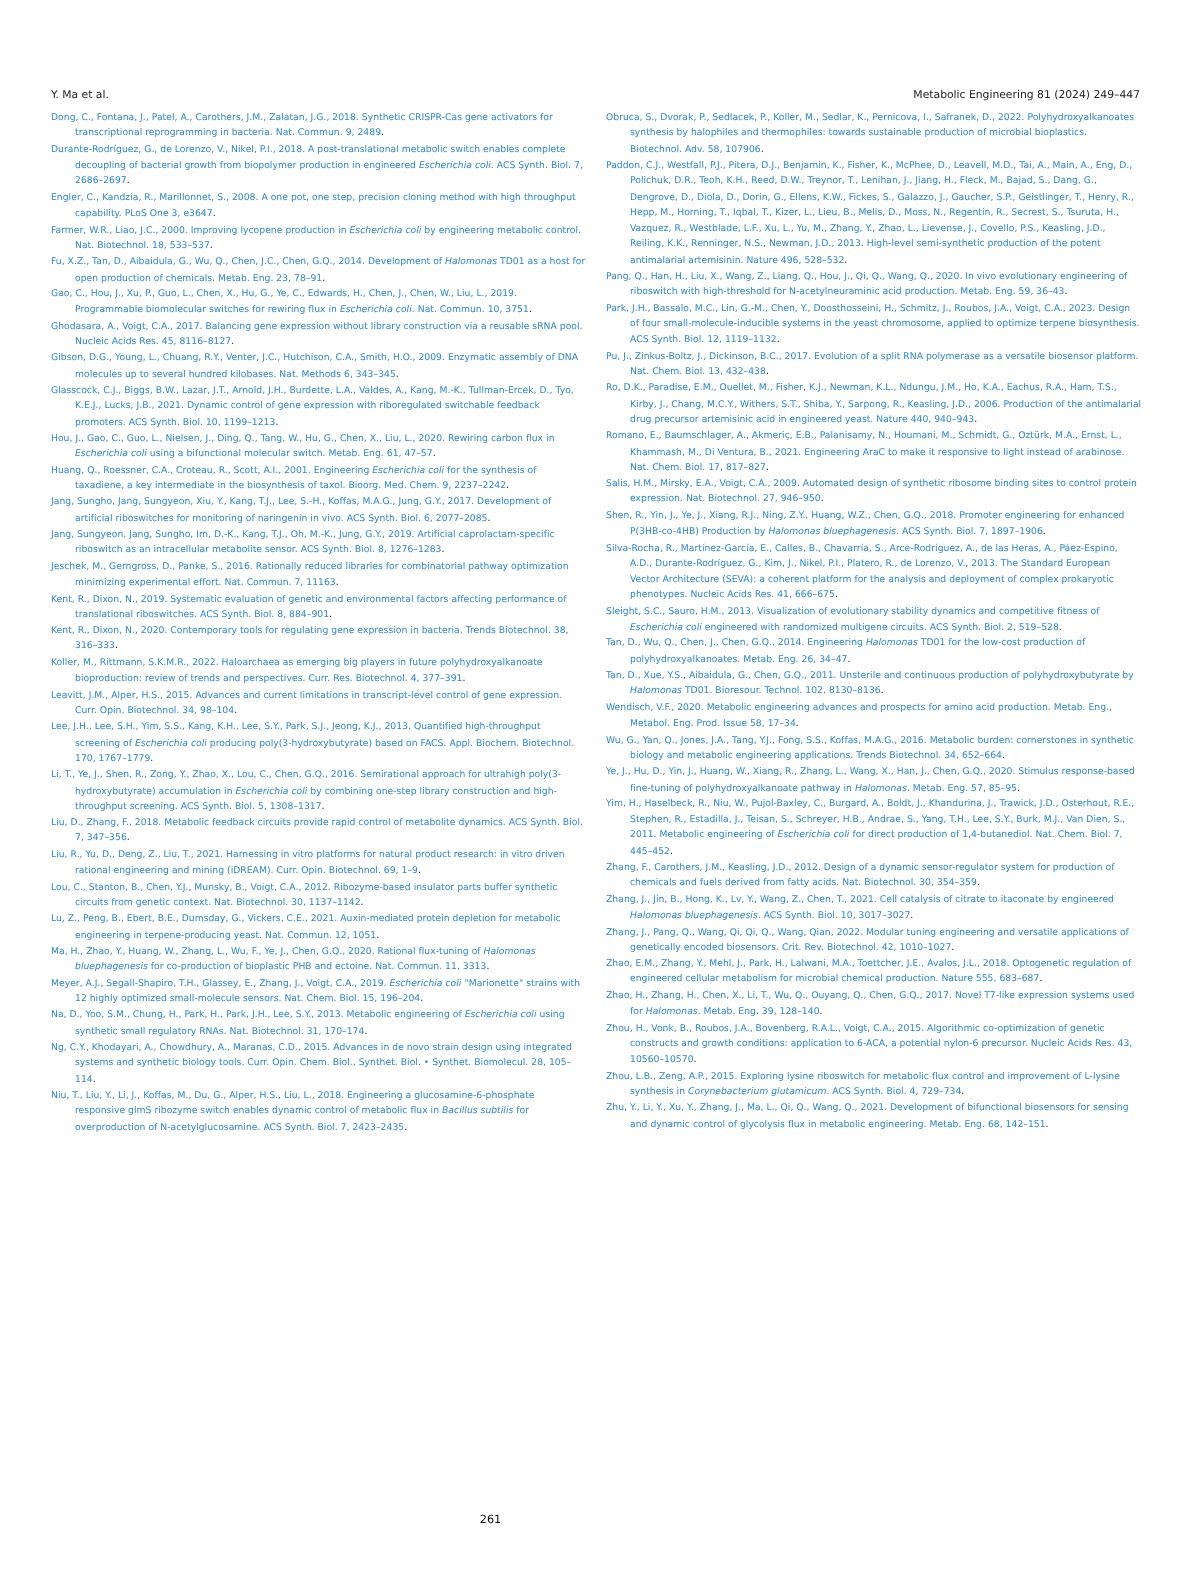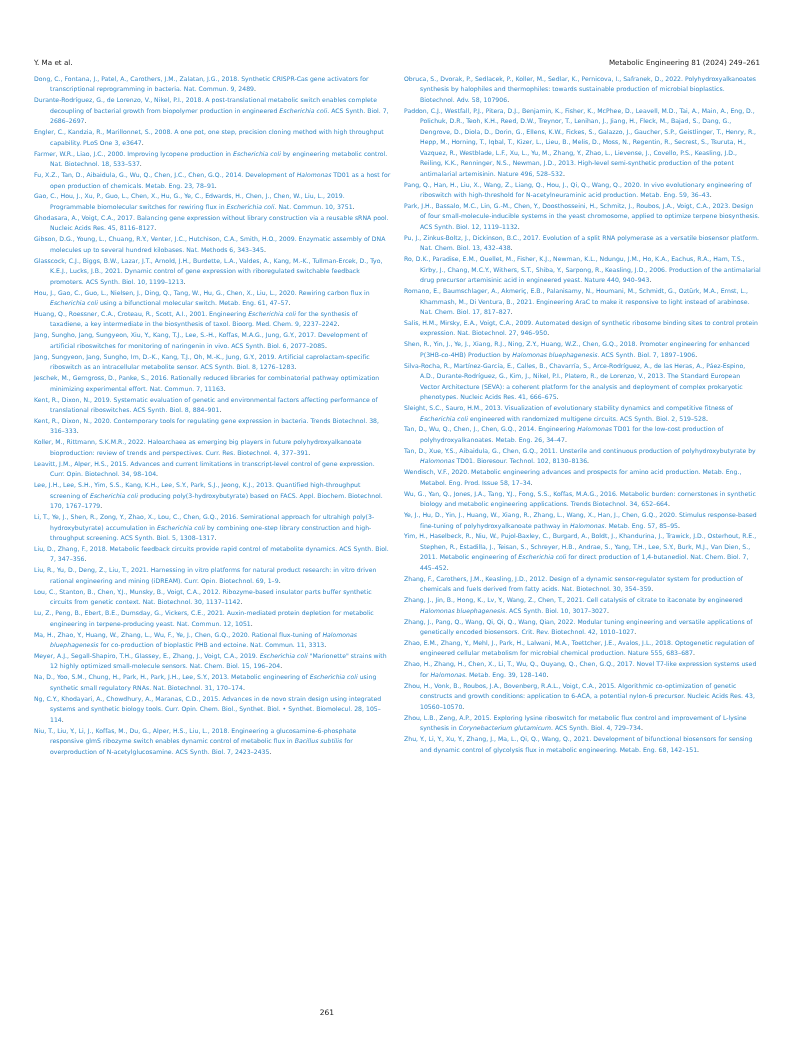--- a/index.html
+++ b/index.html
@@ -17,21 +17,21 @@
     .ref .period { color: #111; }
     .ref i { font-style: italic; }
     .page-number { position: absolute; top: 1008px; left: 0; width: 654px; text-align: center;
                    font-size: 7.5px; color: #111; }
   </style>
 </head>
 <body>
 
 <div class="running-head">
   <span class="left">Y. Ma et al.</span>
-  <span class="right">Metabolic Engineering 81 (2024) 249–261</span>
+  <span class="right">Metabolic Engineering 81 (2024) 249–447</span>
 </div>
 
 <div class="col left" id="col-left">
     <p class="ref"><span>Dong, C., Fontana, J., Patel, A., Carothers, J.M., Zalatan, J.G., 2018. Synthetic CRISPR-Cas gene activators for transcriptional reprogramming in bacteria. Nat. Commun. 9, 2489</span><span class="period">.</span></p>
     <p class="ref"><span>Durante-Rodríguez, G., de Lorenzo, V., Nikel, P.I., 2018. A post-translational metabolic switch enables complete decoupling of bacterial growth from biopolymer production in engineered </span><i>Escherichia coli</i><span>. ACS Synth. Biol. 7, 2686–2697</span><span class="period">.</span></p>
     <p class="ref"><span>Engler, C., Kandzia, R., Marillonnet, S., 2008. A one pot, one step, precision cloning method with high throughput capability. PLoS One 3, e3647</span><span class="period">.</span></p>
     <p class="ref"><span>Farmer, W.R., Liao, J.C., 2000. Improving lycopene production in </span><i>Escherichia coli</i><span> by engineering metabolic control. Nat. Biotechnol. 18, 533–537</span><span class="period">.</span></p>
     <p class="ref"><span>Fu, X.Z., Tan, D., Aibaidula, G., Wu, Q., Chen, J.C., Chen, G.Q., 2014. Development of </span><i>Halomonas</i><span> TD01 as a host for open production of chemicals. Metab. Eng. 23, 78–91</span><span class="period">.</span></p>
     <p class="ref"><span>Gao, C., Hou, J., Xu, P., Guo, L., Chen, X., Hu, G., Ye, C., Edwards, H., Chen, J., Chen, W., Liu, L., 2019. Programmable biomolecular switches for rewiring flux in </span><i>Escherichia coli</i><span>. Nat. Commun. 10, 3751</span><span class="period">.</span></p>
     <p class="ref"><span>Ghodasara, A., Voigt, C.A., 2017. Balancing gene expression without library construction via a reusable sRNA pool. Nucleic Acids Res. 45, 8116–8127</span><span class="period">.</span></p>

